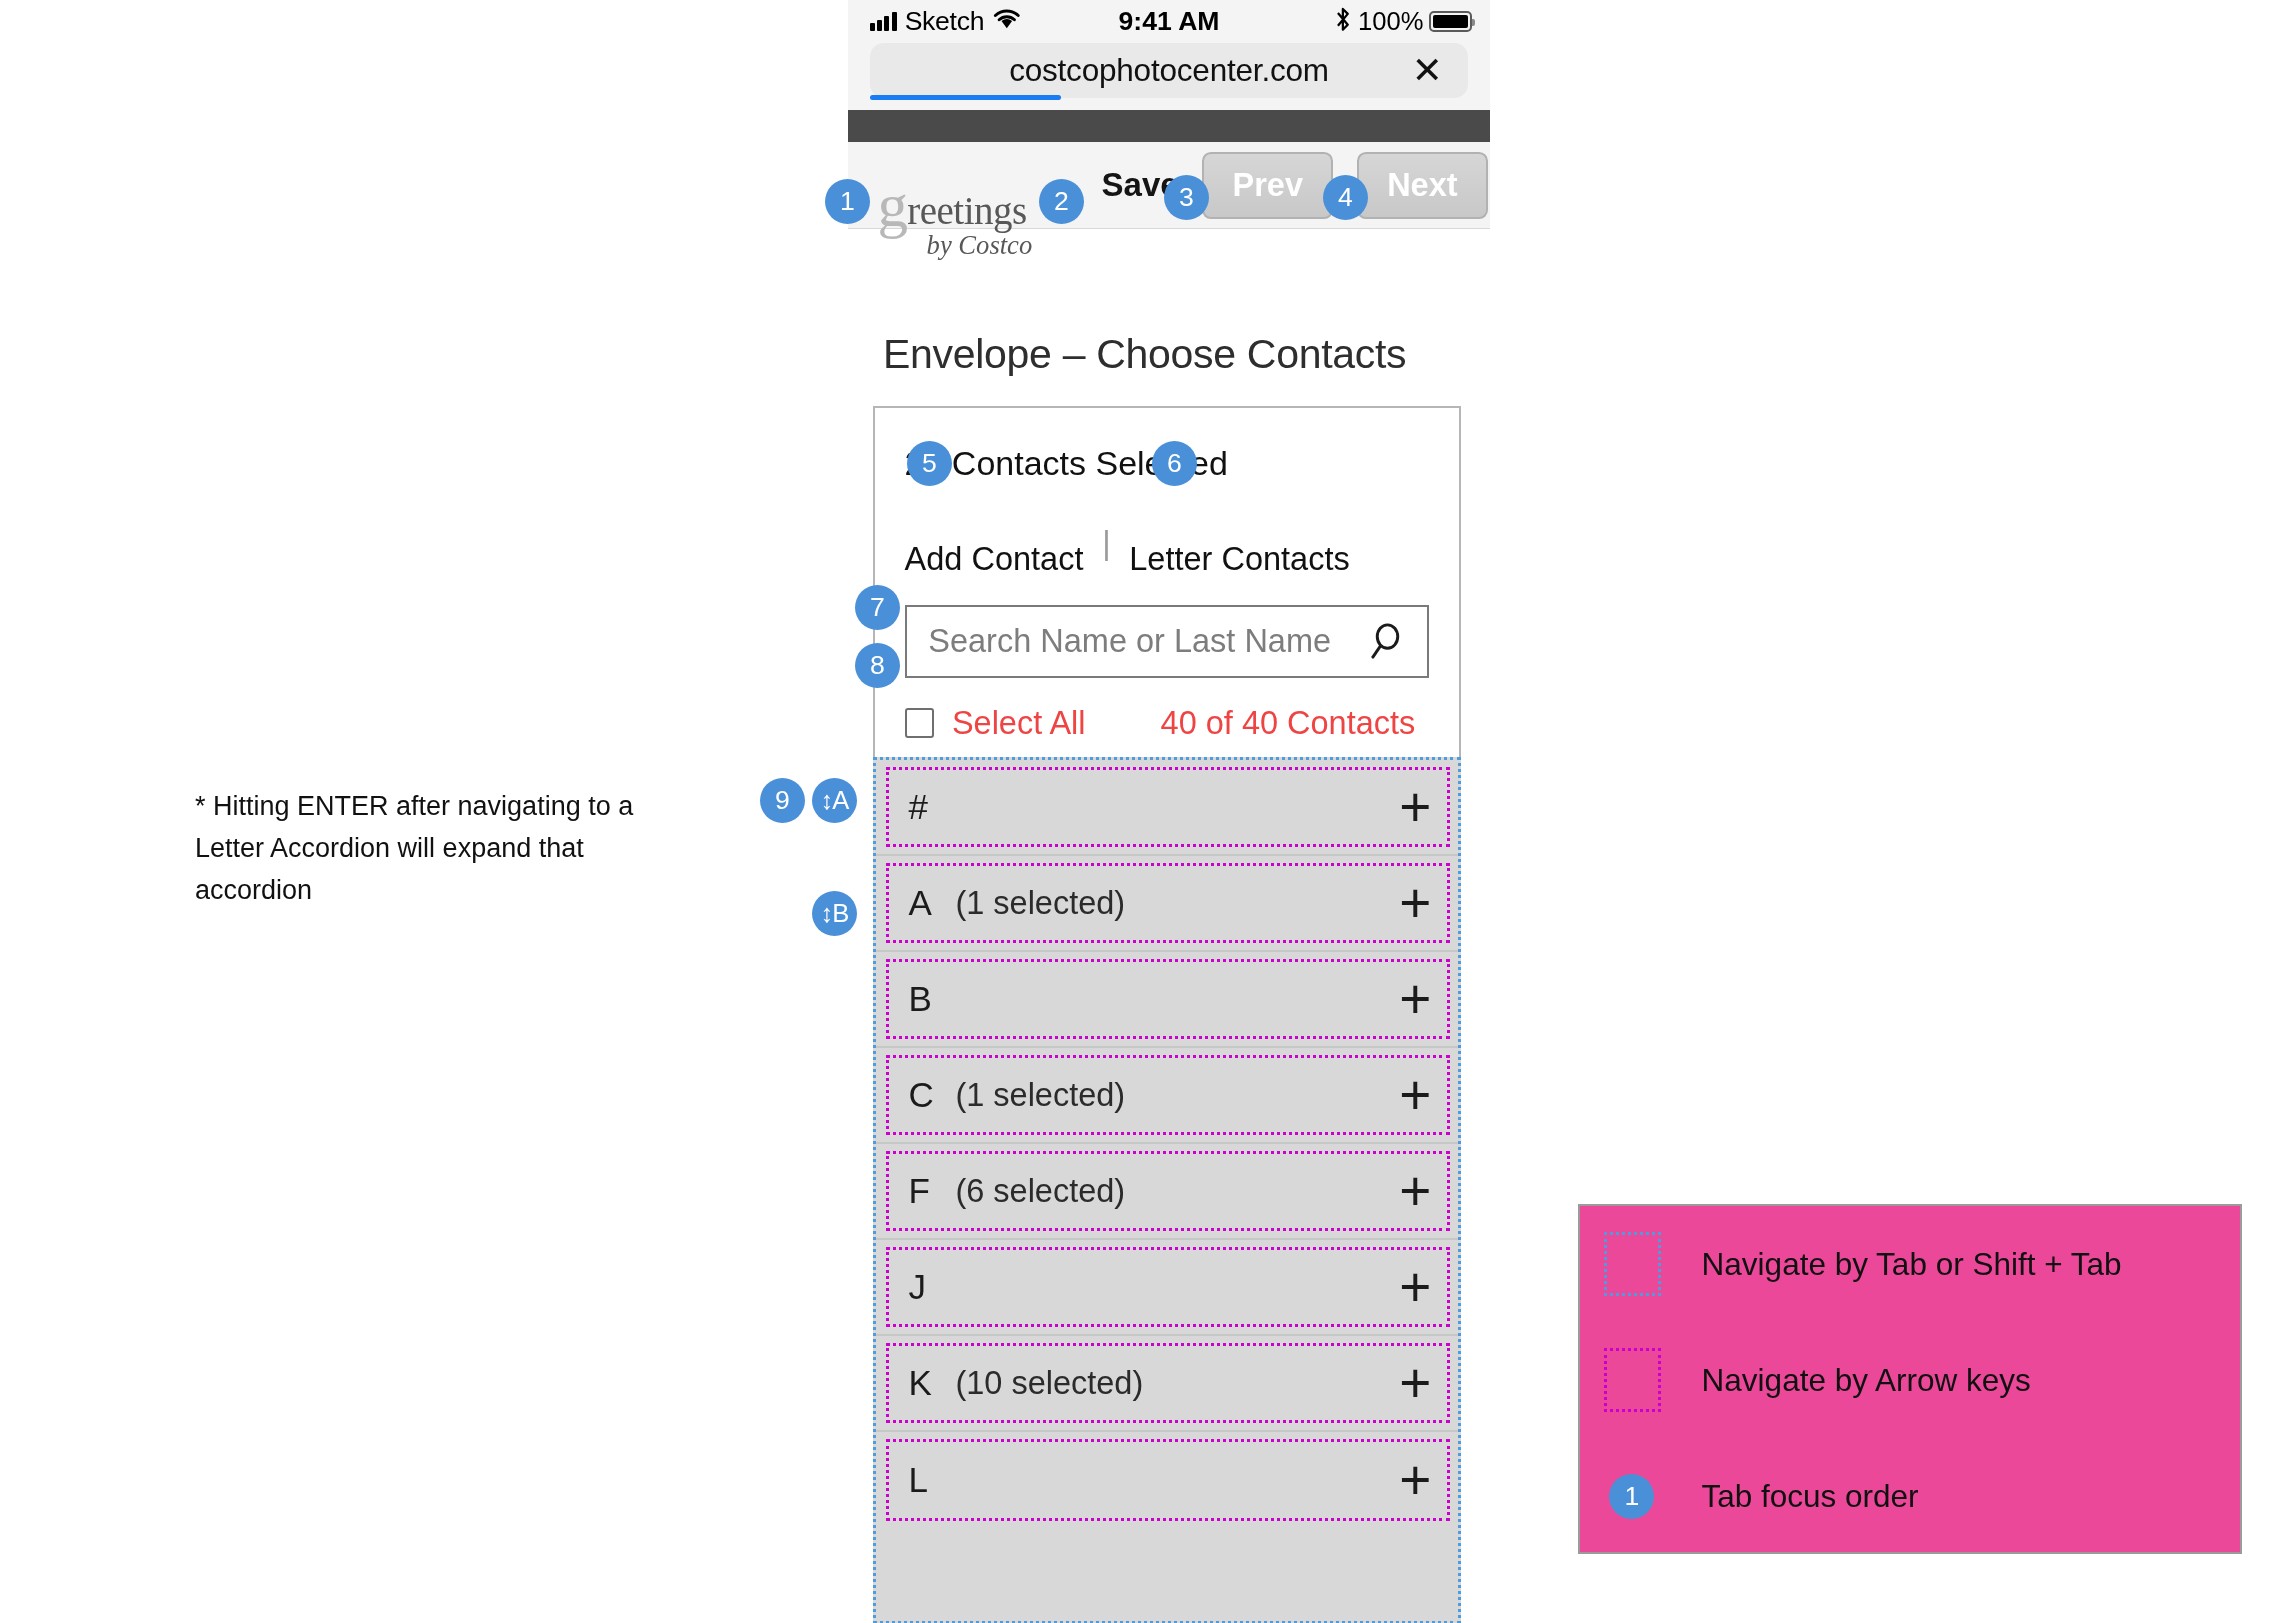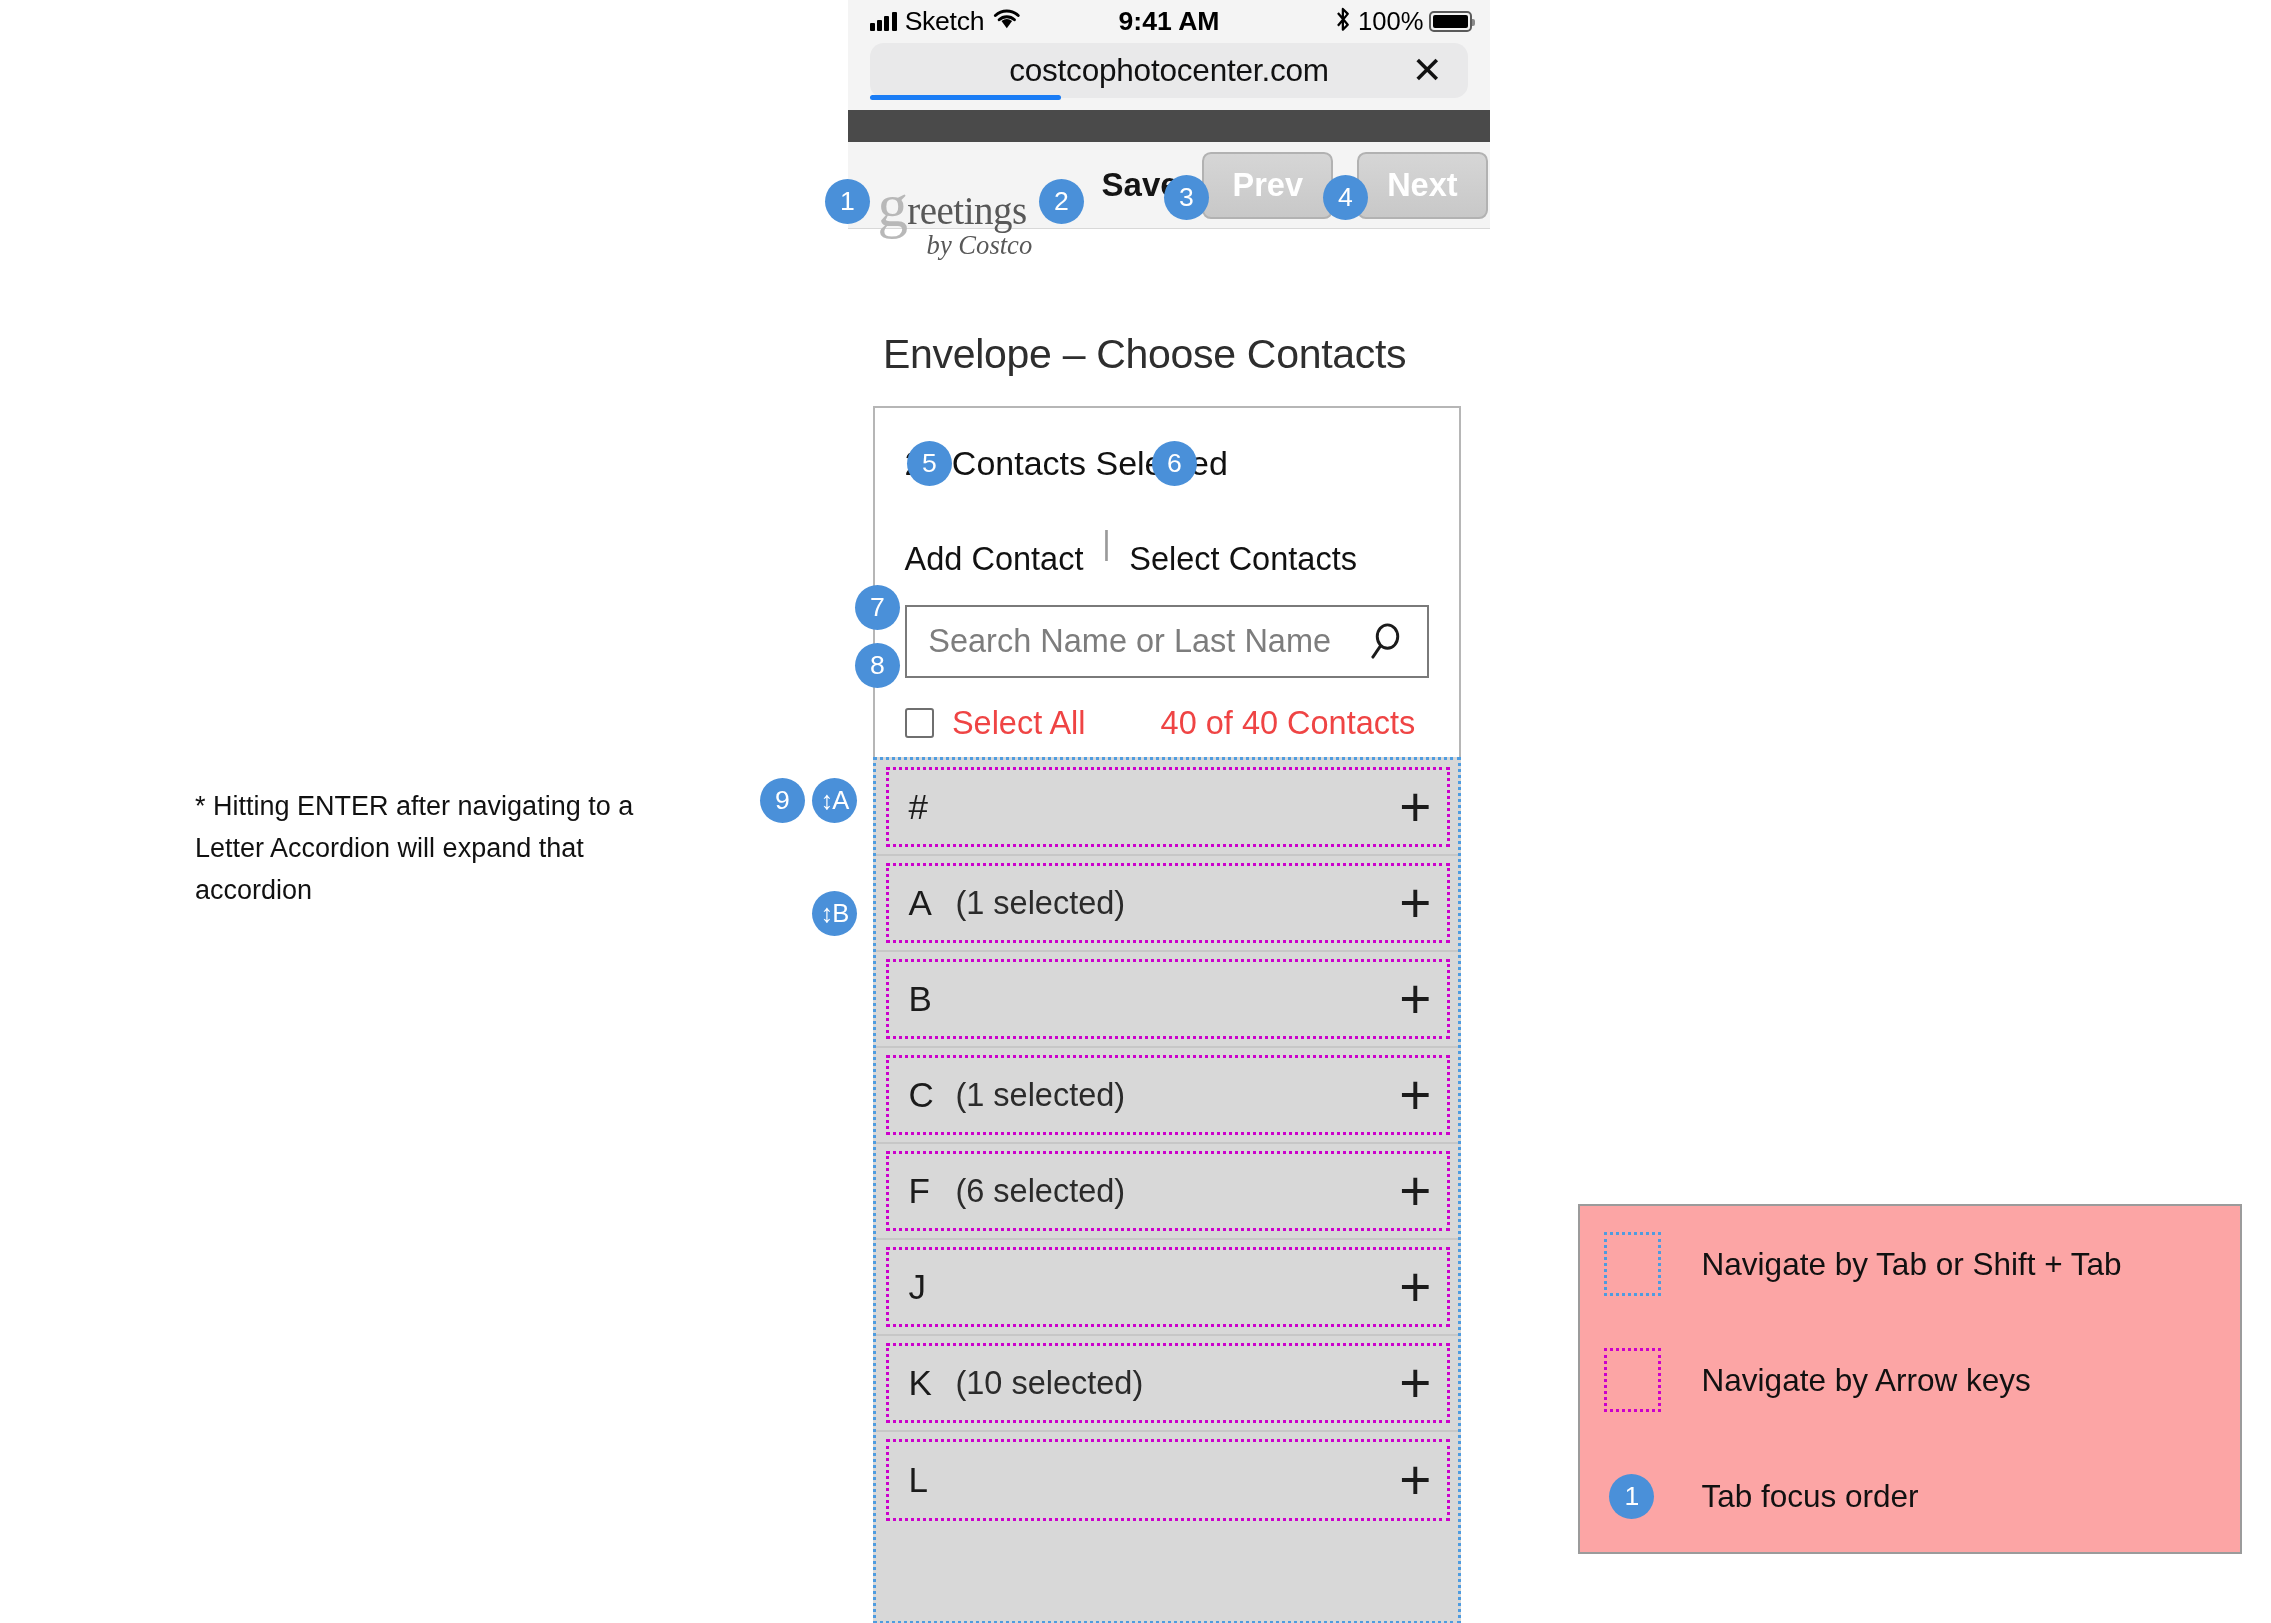--- a/index.html
+++ b/index.html
@@ -339,21 +339,21 @@
   }
 
   
   #legend {
     position: absolute;
     left: 1578px;
     top: 1204px;
     width: 664px;
     height: 350px;
     border: 2px solid #9b9b9b;
-    background: #fca5a5;
+    background: #ec4899;
     box-sizing: border-box;
   }
   .legend-row {
     display: flex;
     align-items: center;
     height: 116px;
     padding-left: 23.6px;
   }
   .legend-swatch {
     width: 57px; height: 64px;
@@ -438,21 +438,21 @@
 </div>
 
 <div id="page-title">Envelope – Choose Contacts</div>
 
 <div id="contacts-card">
   <div id="selected-count">27 Contacts Selected</div>
 
   <div id="card-links">
     <span class="link">Add Contact</span>
     <span class="sep">|</span>
-    <span class="link">Select Contacts</span>
+    <span class="link">Letter Contacts</span>
   </div>
 
   <div id="search-row">
     <div id="search-box">
       <input id="search-input" type="text" placeholder="Search Name or Last Name" style="">
       <span id="search-icon">
         <svg width="41" height="41" viewBox="0 0 42 42">
           <ellipse cx="21" cy="16" rx="10.5" ry="12" stroke="#1b1b1b" stroke-width="3" fill="none"></ellipse>
           <line x1="13.5" y1="26" x2="6" y2="37" stroke="#1b1b1b" stroke-width="3" stroke-linecap="round"></line>
         </svg>

